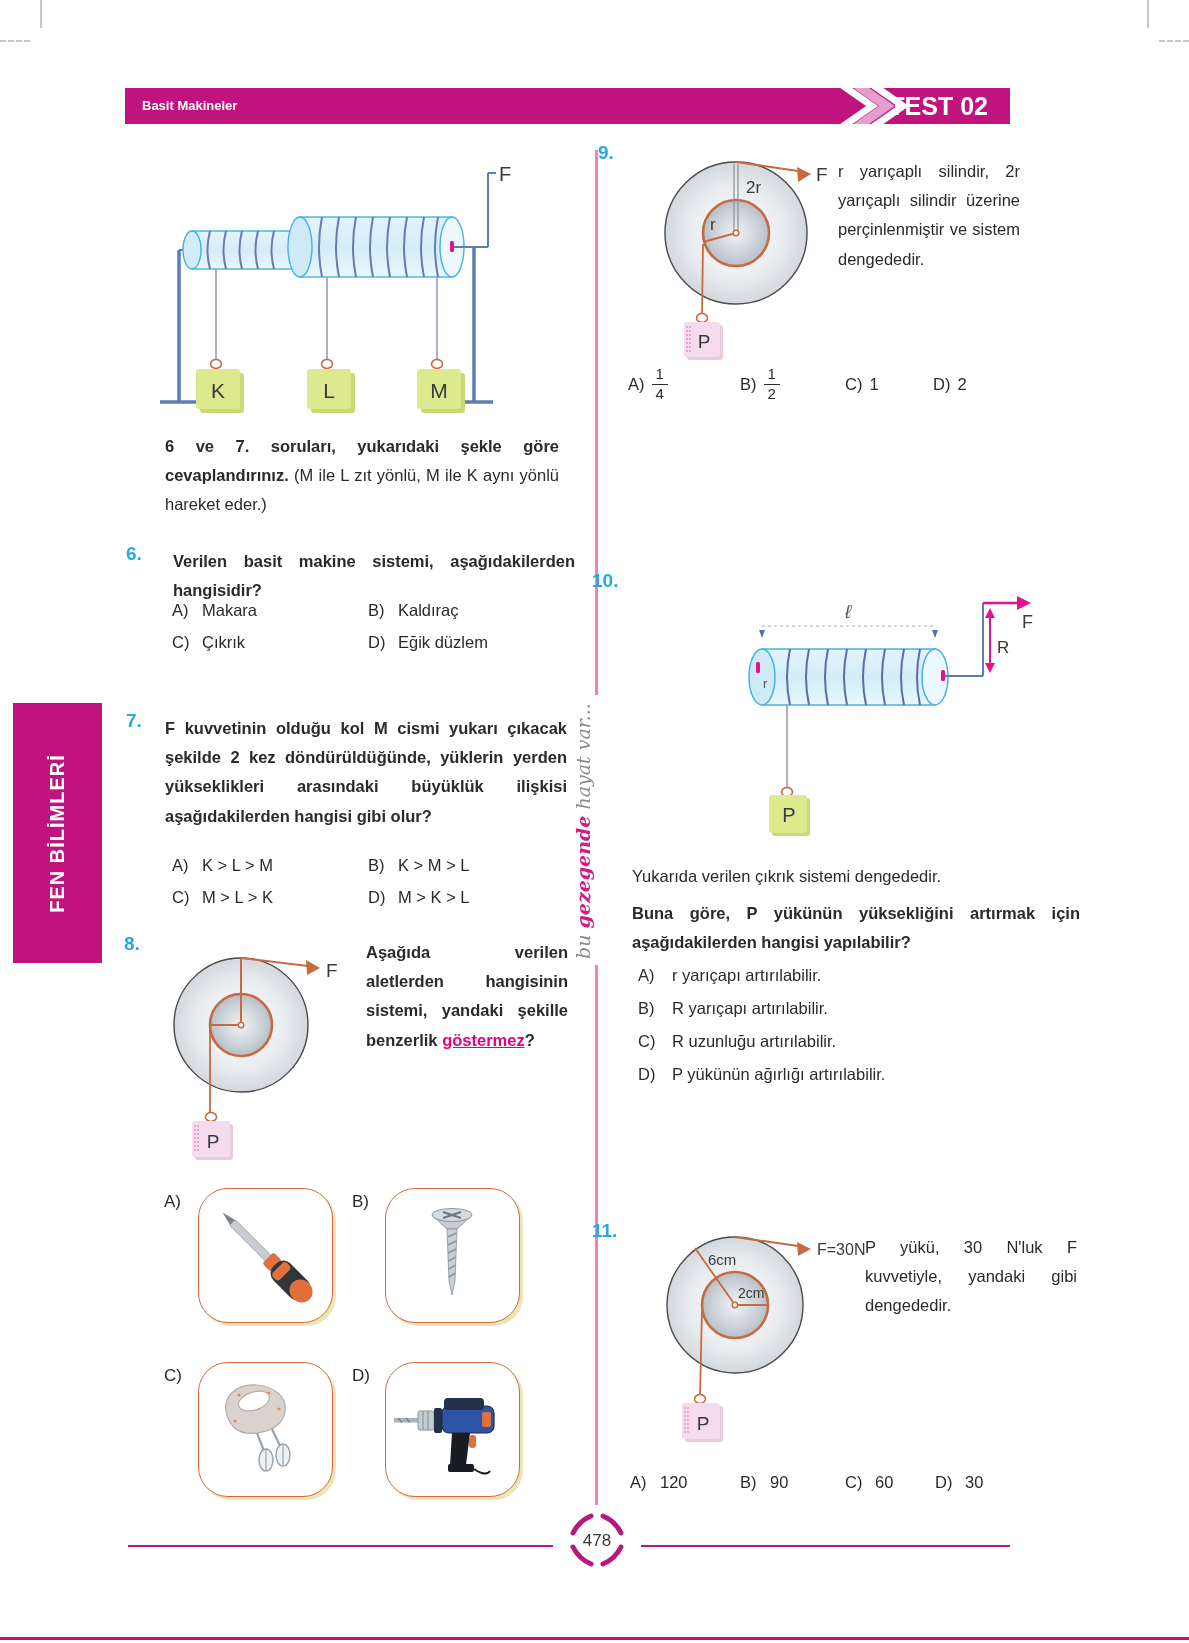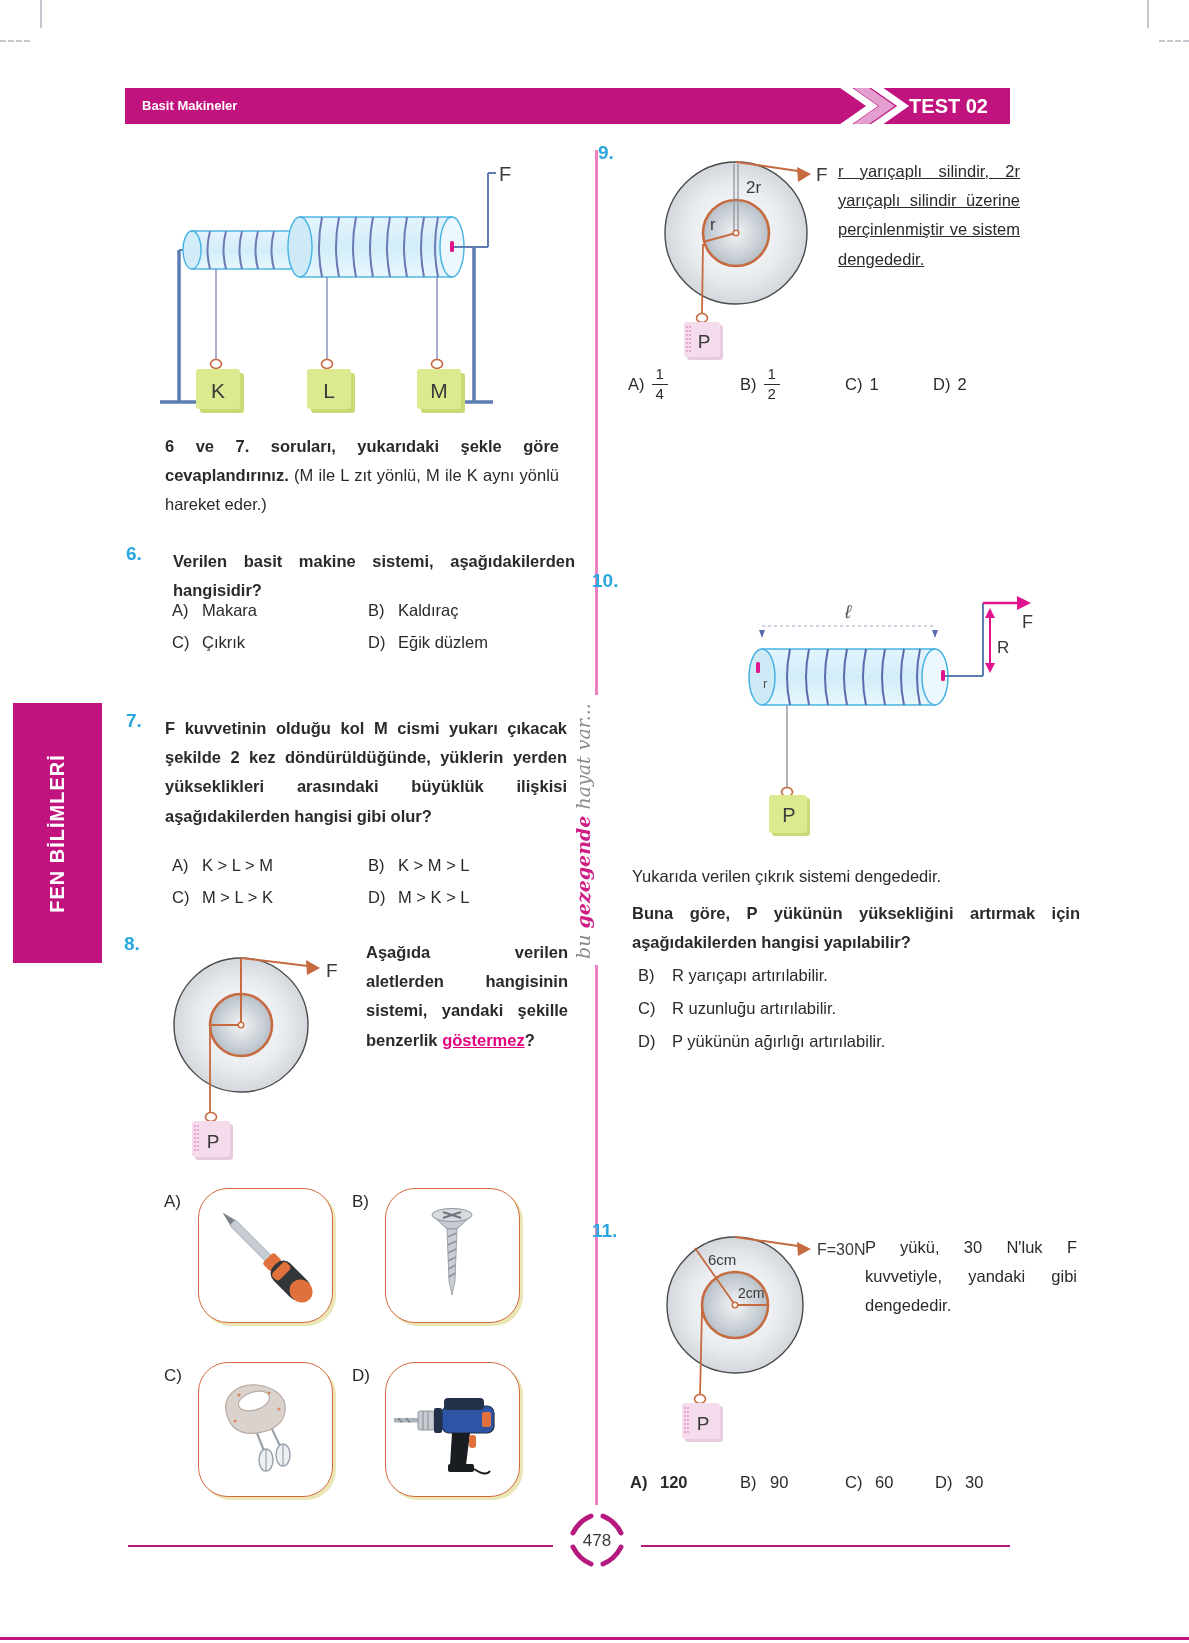--- a/index.html
+++ b/index.html
@@ -7,21 +7,21 @@
         font-family:"Liberation Sans",sans-serif;color:#2b2a29;}
   .abs{position:absolute;}
 
   
   .cropmark{position:absolute;background:#c3c8ce;}
   .crop-dash{position:absolute;border-top:2px dashed #c3c8ce;width:30px;height:0;}
 
   
   .header-bar{position:absolute;left:125px;top:88px;width:885px;height:36px;background:#c0137e;}
   .header-title{position:absolute;left:17px;top:0;line-height:36px;color:#fff;font-weight:bold;font-size:13px;}
-  .header-test{position:absolute;right:22px;top:0;line-height:36px;color:#fff;font-weight:bold;font-size:20px;}
+  .header-test{position:absolute;right:22px;top:0;line-height:36px;color:#fff;font-weight:bold;font-size:25px;}
   .header-chev{position:absolute;left:715px;top:0;}
 
   
   .sidebar{position:absolute;left:13px;top:703px;width:89px;height:260px;background:#c0137e;
            display:flex;align-items:center;justify-content:center;}
   .sidebar span{transform:rotate(-90deg);white-space:nowrap;color:#fff;font-weight:bold;
                 font-size:20px;letter-spacing:1px;}
 
   
   .divider{position:absolute;left:595px;width:2.5px;background:#ee82c0;}
@@ -292,21 +292,21 @@
     <polygon points="193,29 179,22 180,37" fill="#c66a40"></polygon>
     <text x="198" y="36" font-size="19" fill="#3a3a3a">F</text>
     <line x1="85" y1="99" x2="84" y2="170" stroke="#c66a40" stroke-width="1.8"></line>
     <ellipse cx="84" cy="173" rx="5.5" ry="4.5" fill="#fff" stroke="#c66a40" stroke-width="1.6"></ellipse>
     <rect x="69" y="180" width="36" height="35" rx="3" fill="#e9cbde"></rect>
     <rect x="66" y="177" width="36" height="35" rx="3" fill="#f4dcec"></rect>
     <line x1="69" y1="181" x2="69" y2="208" stroke="#e06db3" stroke-width="1" stroke-dasharray="2,2"></line>
     <line x1="72" y1="181" x2="72" y2="208" stroke="#e06db3" stroke-width="1" stroke-dasharray="2,2"></line>
     <text x="86" y="203" font-size="19" fill="#3a3a3a" text-anchor="middle">P</text>
   </svg>
-  <p class="para" style="left:838px;top:140px;width:182px;text-decoration:underline;">r yarıçaplı silindir, 2r yarıçaplı silindir üzerine perçinlenmiştir ve sistem dengededir.</p>
+  <p class="para" style="left:838px;top:140px;width:182px;">r yarıçaplı silindir, 2r yarıçaplı silindir üzerine perçinlenmiştir ve sistem dengededir.</p>
   <div class="opt-flex" style="left:628px;top:360px;">
     <span>A)</span>
     <span class="frac">
         <span class="fnum">1</span>
         <span class="fden">4</span>
       </span>
   </div>
   <div class="opt-flex" style="left:740px;top:360px;">
     <span>B)</span>
     <span class="frac">
@@ -361,20 +361,21 @@
     <text x="407" y="93" font-size="17" fill="#3a3a3a">R</text>
     <line x1="197" y1="145" x2="197" y2="229" stroke="#9aa0a8" stroke-width="1.6"></line>
     <ellipse cx="197" cy="232" rx="5.5" ry="4.5" fill="#fff" stroke="#c66a40" stroke-width="1.6"></ellipse>
     <rect x="182" y="238" width="38" height="38" rx="3" fill="#c9da74"></rect>
     <rect x="179" y="235" width="38" height="38" rx="3" fill="#dde98f"></rect>
     <text x="199" y="262" font-size="20" fill="#3a3a3a" text-anchor="middle">P</text>
   </svg>
   <p class="para bold" style="left:632px;top:882px;width:448px;">Buna göre, P yükünün yüksekliğini artırmak için aşağıdakilerden hangisi yapılabilir?</p>
   <p class="para" style="left:632px;top:845px;width:440px;">Yukarıda verilen çıkrık sistemi dengededir.</p>
   <div class="opt-list" style="left:638px;top:966px;width:440px;">
+    <div class="row"><span class="opt-label">A)</span><span>r yarıçapı artırılabilir.</span></div>
     <div class="row"><span class="opt-label">B)</span><span>R yarıçapı artırılabilir.</span></div>
     <div class="row"><span class="opt-label">C)</span><span>R uzunluğu artırılabilir.</span></div>
     <div class="row"><span class="opt-label">D)</span><span>P yükünün ağırlığı artırılabilir.</span></div>
   </div>
 
   <span class="qnum" style="left:592px;top:1220px;">11.</span>
   <svg class="abs" style="left:610px;top:1190px;" width="280" height="265" viewBox="0 0 280 265">
     <defs>
       <radialGradient id="pOut11" cx="50%" cy="50%" r="60%">
         <stop offset="0%" stop-color="#ffffff"></stop>
@@ -399,21 +400,21 @@
     <text x="207" y="65" font-size="16" fill="#3a3a3a">F=30N</text>
     <line x1="92" y1="120" x2="90" y2="206" stroke="#c66a40" stroke-width="1.8"></line>
     <ellipse cx="90" cy="209" rx="5.5" ry="4.5" fill="#fff" stroke="#c66a40" stroke-width="1.6"></ellipse>
     <rect x="75" y="216" width="38" height="36" rx="3" fill="#e9cbde"></rect>
     <rect x="72" y="213" width="38" height="36" rx="3" fill="#f4dcec"></rect>
     <line x1="75" y1="217" x2="75" y2="245" stroke="#e06db3" stroke-width="1" stroke-dasharray="2,2"></line>
     <line x1="78" y1="217" x2="78" y2="245" stroke="#e06db3" stroke-width="1" stroke-dasharray="2,2"></line>
     <text x="93" y="240" font-size="19" fill="#3a3a3a" text-anchor="middle">P</text>
   </svg>
   <p class="para" style="left:865px;top:1216px;width:212px;">P yükü, 30 N'luk F kuvvetiyle, yandaki gibi dengededir.</p>
-  <span class="opt-inline" style="left:630px;top:1473px;font-weight:bold;"><span class="opt-label">A)</span><span>120</span></span>
+  <span class="opt-inline" style="left:630px;top:1473px;"><span class="opt-label">A)</span><span>120</span></span>
   <span class="opt-inline" style="left:740px;top:1473px;"><span class="opt-label">B)</span><span>90</span></span>
   <span class="opt-inline" style="left:845px;top:1473px;"><span class="opt-label">C)</span><span>60</span></span>
   <span class="opt-inline" style="left:935px;top:1473px;"><span class="opt-label">D)</span><span>30</span></span>
 
   <div class="footer-line" style="left:128px;width:425px;"></div>
   <div class="footer-line" style="left:641px;width:369px;"></div>
   <svg class="abs" style="left:565px;top:1508px;" width="64" height="64" viewBox="0 0 64 64">
     <path d="M38,8 Q50,13 56,25" fill="none" stroke="#b5187f" stroke-width="5" stroke-linecap="round"></path>
     <path d="M56,39 Q50,51 38,56" fill="none" stroke="#b5187f" stroke-width="5" stroke-linecap="round"></path>
     <path d="M26,56 Q14,51 8,39" fill="none" stroke="#b5187f" stroke-width="5" stroke-linecap="round"></path>

